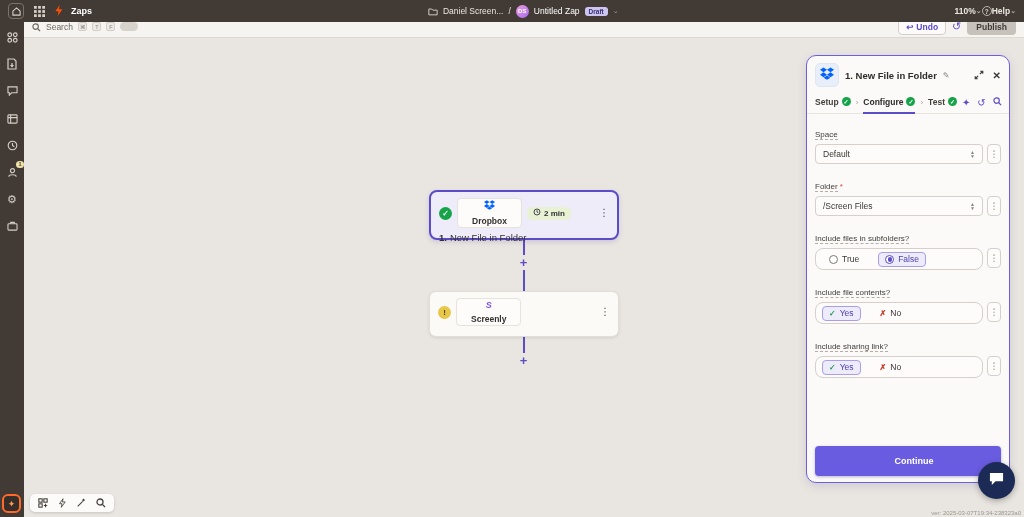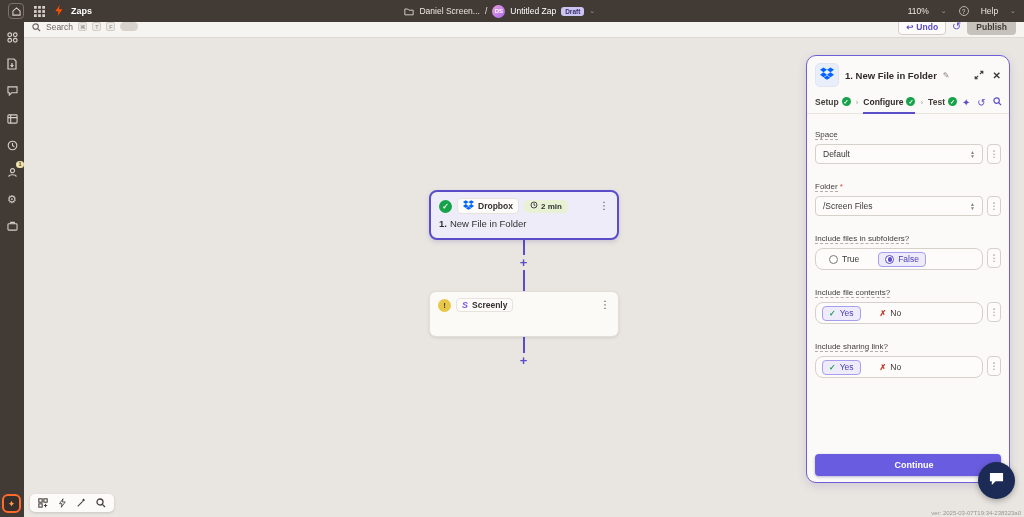--- a/index.html
+++ b/index.html
@@ -6,21 +6,21 @@
   html,body { width:1024px; height:517px; overflow:hidden; }
   body { position:relative; background:#e9e6e1; }
 
   
   .topbar { position:absolute; left:0; top:0; width:1024px; height:22px;
     background:#423a35; display:flex; align-items:center; padding:0 8px; z-index:30; }
   .tb-left { display:flex; align-items:center; gap:8px; }
   .home-btn { width:16px; height:16px; border:1px solid #7a716a; border-radius:4px;
     display:flex; align-items:center; justify-content:center; cursor:pointer; }
   .tb-crumb { display:flex; align-items:center; gap:5px; margin-left:auto; }
-  .tb-right { display:flex; align-items:center; gap:12px; margin-left:auto; }
+  .tb-right { display:flex; align-items:center; gap:0; margin-left:auto;font-weight:bold; }
   .tb-text { color:#eae6e1; font-size:8.5px; }
   .app-title { color:#fff; font-size:9px; font-weight:bold; }
   .avatar { width:13px; height:13px; border-radius:50%;
     background:linear-gradient(135deg,#f09ae0,#a66cf0); color:#fff; font-size:6px; font-weight:bold;
     display:flex; align-items:center; justify-content:center; }
   .draft-chip { background:#cdc5f1; color:#38306e; font-size:6.5px; font-weight:bold;
     border-radius:3px; padding:1px 4px; }
   .chev { color:#a79f98; font-size:7px; }
   .help-circ { width:10px; height:10px; border:1px solid #b8b1aa; border-radius:50%;
     color:#d9d4cf; font-size:6.5px; display:flex; align-items:center; justify-content:center; }
@@ -58,21 +58,21 @@
   .node-dropbox { left:429px; top:190px; width:190px; height:50px; background:#efecfa;
     border:2px solid #5b4cc8; box-shadow:0 2px 5px rgba(60,50,140,.18); }
   .node-screenly { left:429px; top:291px; width:190px; height:46px; background:#fbfaf7;
     border:1px solid #e2ded8; box-shadow:0 1px 3px rgba(0,0,0,.10); border-radius:7px; }
   .node-row1 { display:flex; align-items:center; gap:5px; padding:6px 8px 2px 8px; }
   .status-ok { width:13px; height:13px; border-radius:50%; background:#17a34a; color:#fff;
     font-size:8px; font-weight:bold; display:flex; align-items:center; justify-content:center; }
   .status-warn { width:13px; height:13px; border-radius:50%; background:#e8c648; color:#4d4012;
     font-size:8px; font-weight:bold; display:flex; align-items:center; justify-content:center; }
   .app-pill { display:flex; align-items:center; gap:4px; background:#fdfcfb; border:1px solid #e6e2dc;
-    border-radius:4px; padding:1px 5px; font-size:8.5px; font-weight:bold; color:#33302d; }
+    border-radius:4px; padding:1px 14px; font-size:8.5px; font-weight:bold; color:#33302d;flex-direction:column; }
   .timer-pill { display:flex; align-items:center; gap:3px; background:#e9f1d4; border-radius:5px;
     padding:1.5px 6px; font-size:8px; font-weight:bold; color:#2f3330; }
   .kebab { margin-left:auto; color:#4a4540; font-size:10px; cursor:pointer; background:none;
     border:none; line-height:1; }
   .node-title { padding:2px 8px; font-size:9.5px; color:#33302d; }
   .node-title b { margin-right:3px; }
   .screenly-glyph { color:#7c53e6; font-weight:bold; font-size:9px; font-style:italic; }
 
   .vline { position:absolute; left:523px; width:2px; background:#5b4cc8; z-index:4; }
   .plus-btn { position:absolute; left:517px; width:13px; height:13px; color:#5b4cc8;
@@ -117,21 +117,21 @@
     display:flex; align-items:center; gap:12px; padding:0 6px; }
   .opt { display:flex; align-items:center; gap:4px; font-size:8.5px; color:#3a3734; cursor:pointer;
     padding:1.5px 6px; border-radius:4px; border:1px solid transparent; }
   .opt.sel { background:#eeebfb; border:1px solid #a89ef0; color:#4b3fb0; }
   .radio { width:9px; height:9px; border:1.3px solid #7d7770; border-radius:50%; background:#fff; }
   .radio.checked { border:1.3px solid #5b4cc8; position:relative; }
   .radio.checked::after { content:""; position:absolute; left:1.6px; top:1.6px; width:4.5px; height:4.5px;
     border-radius:50%; background:#5b4cc8; }
   .ck { color:#179a4c; font-size:8px; font-weight:bold; }
   .xx { color:#c2402e; font-size:8px; font-weight:bold; }
-  .continue-btn { position:absolute; left:8px; right:8px; bottom:6px; height:22px; background:#6a5ce0;
+  .continue-btn { position:absolute; left:8px; right:8px; bottom:6px; height:30px; background:#6a5ce0;
     border:none; border-radius:4px; color:#fff; font-size:9px; font-weight:bold; cursor:pointer;
     box-shadow:0 1px 3px rgba(60,50,140,.35);padding-left:12px; }
 
   
   .mini-toolbar { position:absolute; left:30px; top:494px; height:18px; background:#fcfbf9;
     border-radius:5px; box-shadow:0 1px 3px rgba(0,0,0,.15); display:flex; align-items:center;
     gap:10px; padding:0 8px; z-index:15; }
   .mt-icon { color:#45413c; cursor:pointer; display:flex; align-items:center; }
   .chat-fab { position:absolute; left:978px; top:462px; width:37px; height:37px; border-radius:50%;
     background:#1c2b55; display:flex; align-items:center; justify-content:center; cursor:pointer;

